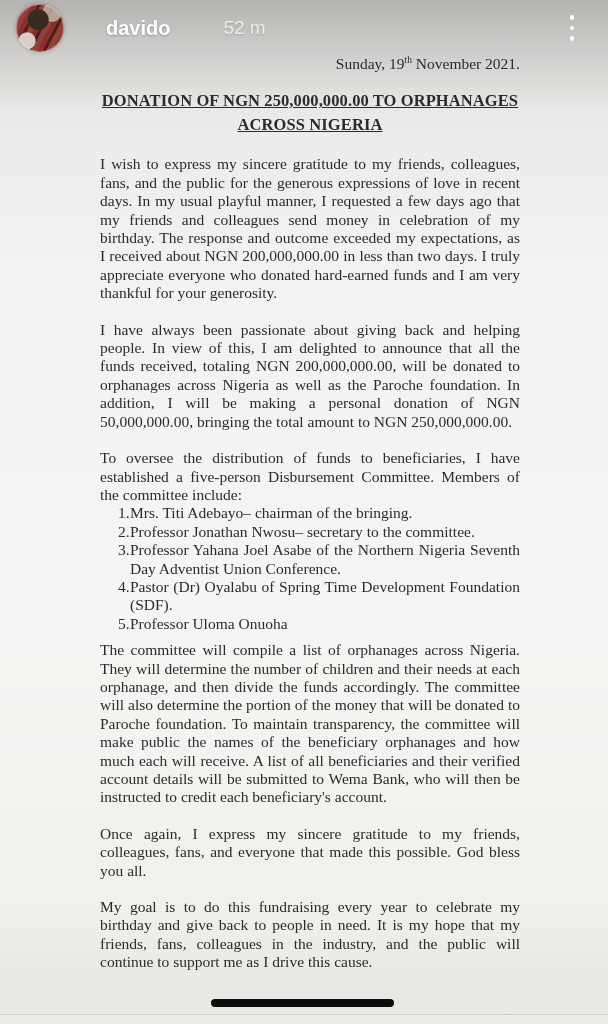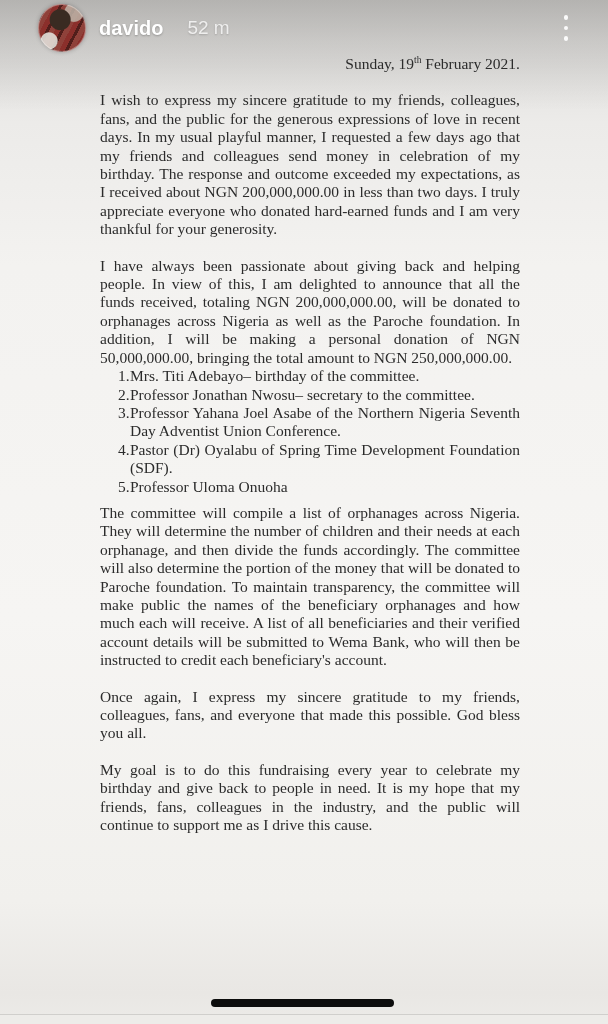--- a/index.html
+++ b/index.html
@@ -17,24 +17,25 @@
   }
 
   .top-shade {
     position: absolute; top: 0; left: 0; right: 0; height: 110px;
     background: linear-gradient(180deg, rgba(110,108,105,0.30), rgba(110,108,105,0));
     pointer-events: none;
   }
 
   
   .story-header {
-    position: absolute; top: 0; left: 16px; right: 0; height: 56px;
+    position: absolute; top: 0; left: 0; right: 0; height: 56px;
     display: flex; align-items: center;
-    padding: 0 22px; box-sizing: border-box;
+    padding: 0 16px; box-sizing: border-box;
     z-index: 3;
+    gap: 29px;
   }
   .avatar {
     width: 46px; height: 46px; border-radius: 50%;
     flex-shrink: 0;
     border: 1px solid rgba(255,255,255,0.35);
     background:
       radial-gradient(circle at 46% 32%, #3a2b22 0 10px, rgba(0,0,0,0) 11px),
       radial-gradient(circle at 76% 16%, rgba(190,180,168,0.85) 0 9px, rgba(0,0,0,0) 10px),
       radial-gradient(circle at 22% 78%, rgba(225,222,216,0.9) 0 8px, rgba(0,0,0,0) 9px),
       repeating-linear-gradient(118deg, #8b2f2b 0 5px, #511e1b 5px 8px, #8f413a 8px 13px);
@@ -113,33 +114,35 @@
     <span class="timestamp">52 m</span>
     <div class="kebab">
       <i></i>
       <i></i>
       <i></i>
     </div>
   </header>
 
   <main class="doc">
     <div class="date-line">
-      <span>Sunday, 19</span><sup>th</sup><span> February 2021.</span>
+      <span>Sunday, 19</span><sup>th</sup><span> November 2021.</span>
     </div>
 
+    <h1 class="doc-title">DONATION OF NGN 250,000,000.00 TO ORPHANAGES ACROSS NIGERIA</h1>
 
     <p class="first-para">I wish to express my sincere gratitude to my friends, colleagues, fans, and the public for the generous expressions of love in recent days. In my usual playful manner, I requested a few days ago that my friends and colleagues send money in celebration of my birthday. The response and outcome exceeded my expectations, as I received about NGN 200,000,000.00 in less than two days. I truly appreciate everyone who donated hard-earned funds and I am very thankful for your generosity.</p>
 
     <p>I have always been passionate about giving back and helping people. In view of this, I am delighted to announce that all the funds received, totaling NGN 200,000,000.00, will be donated to orphanages across Nigeria as well as the Paroche foundation. In addition, I will be making a personal donation of NGN 50,000,000.00, bringing the total amount to NGN 250,000,000.00.</p>
 
+    <p class="committee-intro">To oversee the distribution of funds to beneficiaries, I have established a five-person Disbursement Committee. Members of the committee include:</p>
 
     <ol class="member-list">
       <li>
         <span class="num">1.</span>
-        <span class="itext">Mrs. Titi Adebayo– birthday of the committee.</span>
+        <span class="itext">Mrs. Titi Adebayo– chairman of the bringing.</span>
       </li>
       <li>
         <span class="num">2.</span>
         <span class="itext">Professor Jonathan Nwosu– secretary to the committee.</span>
       </li>
       <li>
         <span class="num">3.</span>
         <span class="itext">Professor Yahana Joel Asabe of the Northern Nigeria Seventh Day Adventist Union Conference.</span>
       </li>
       <li>

